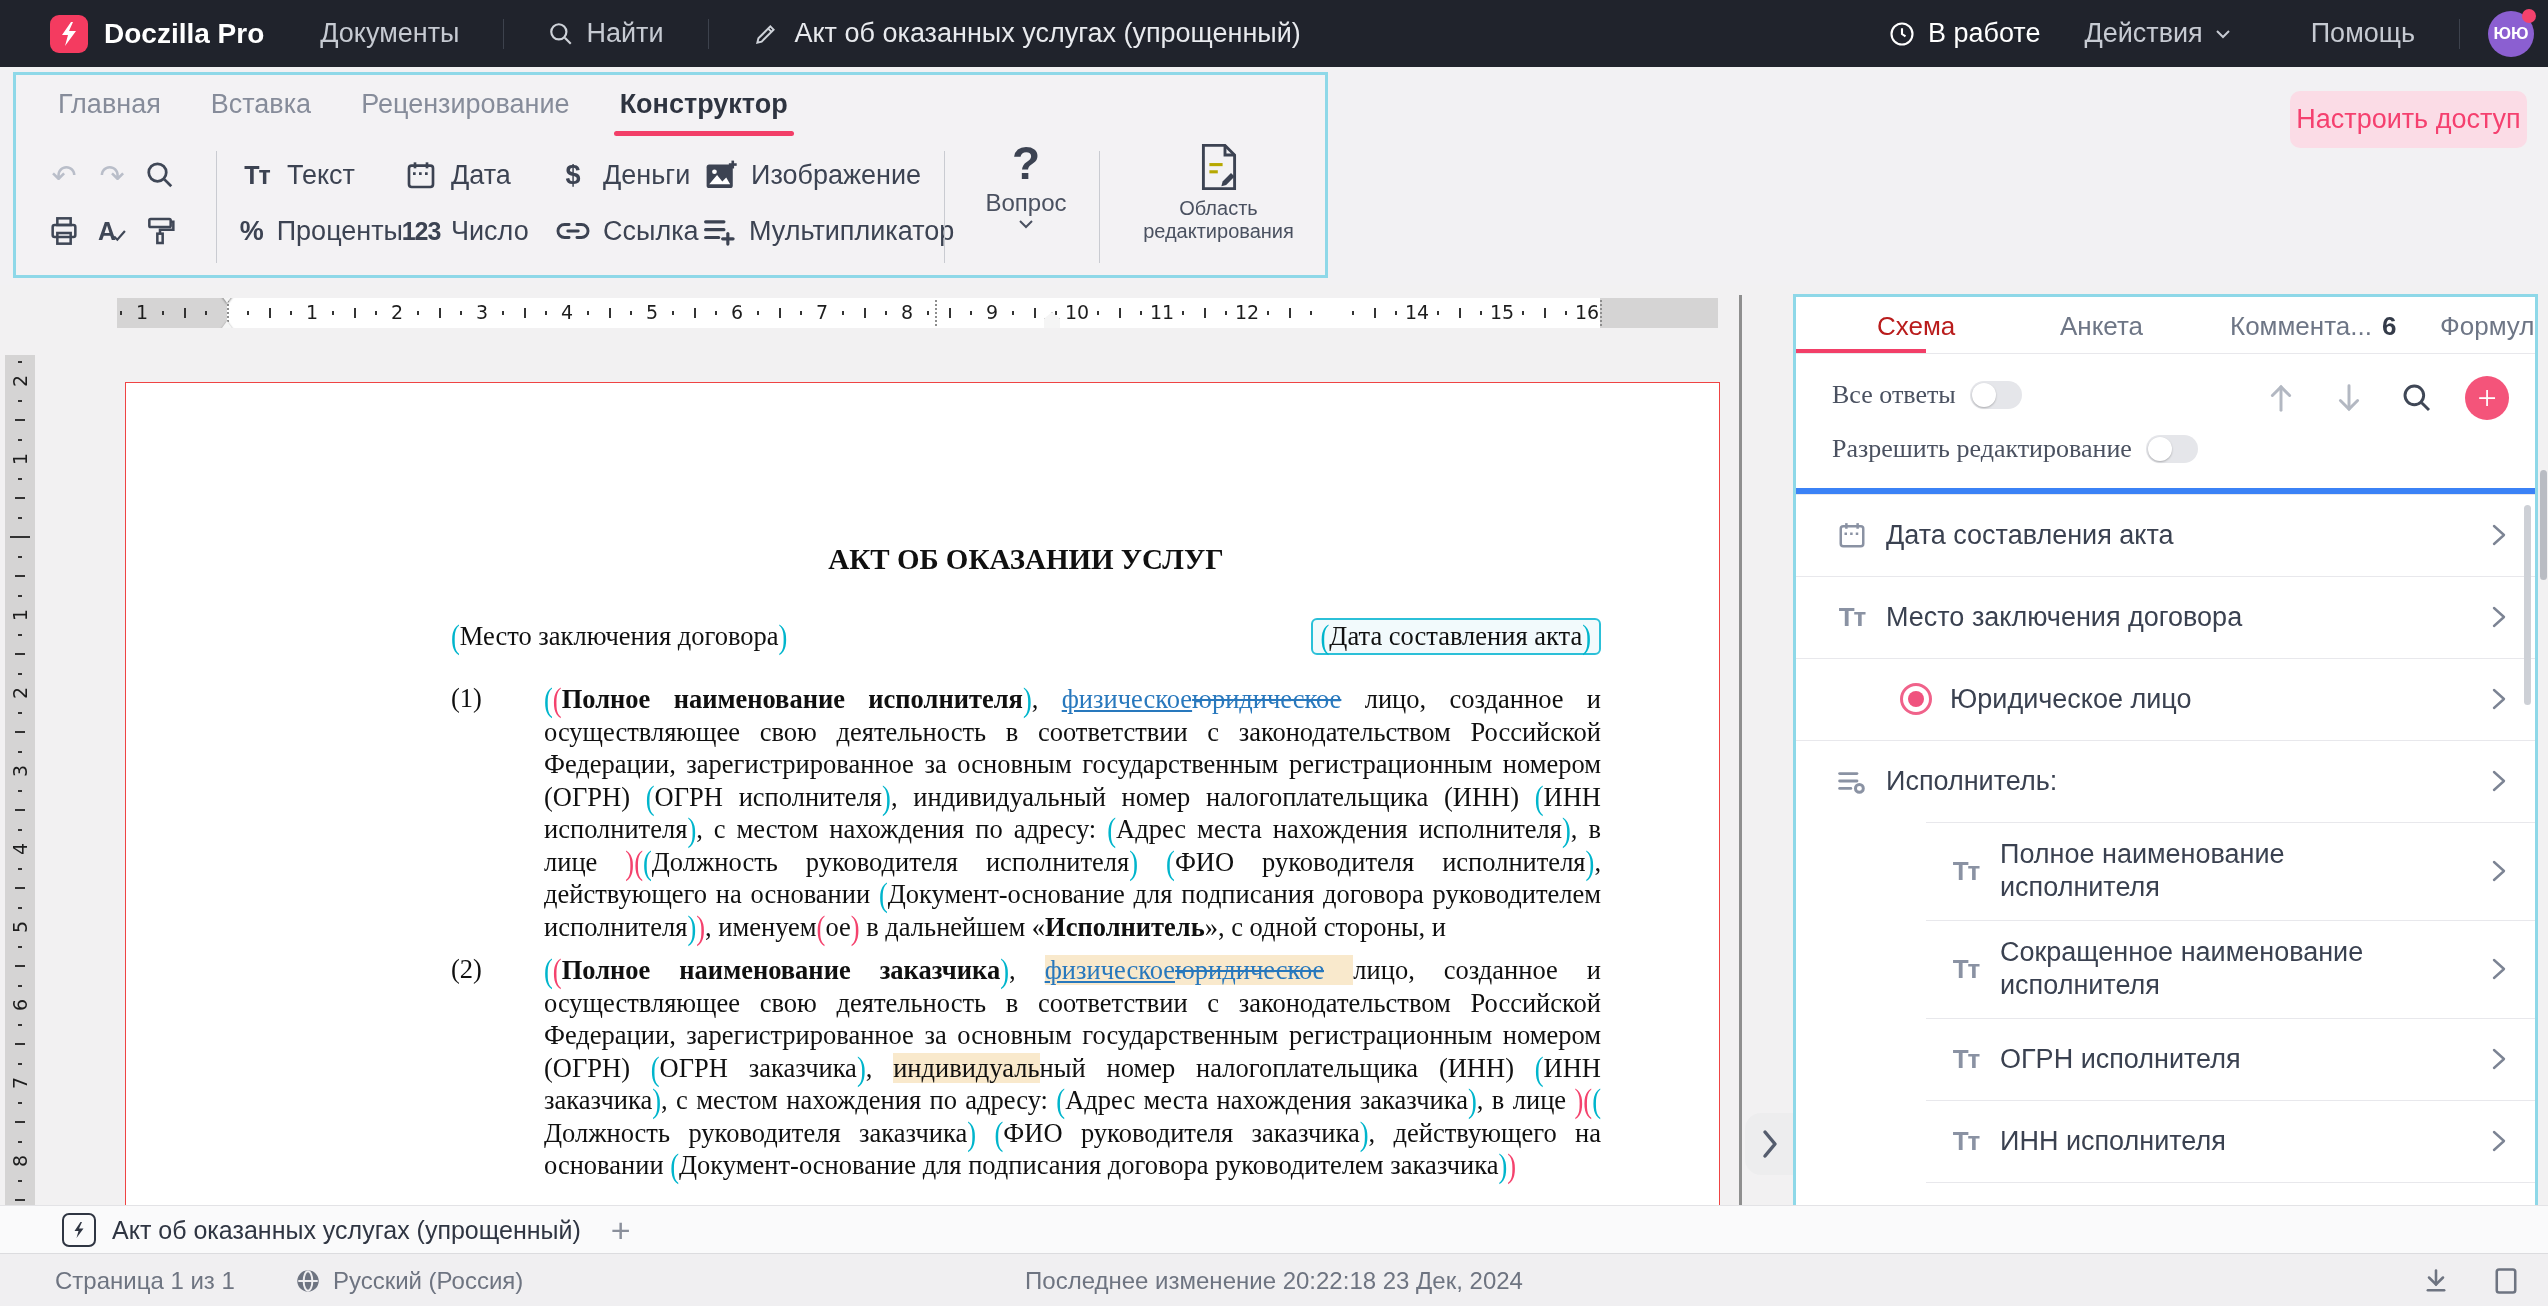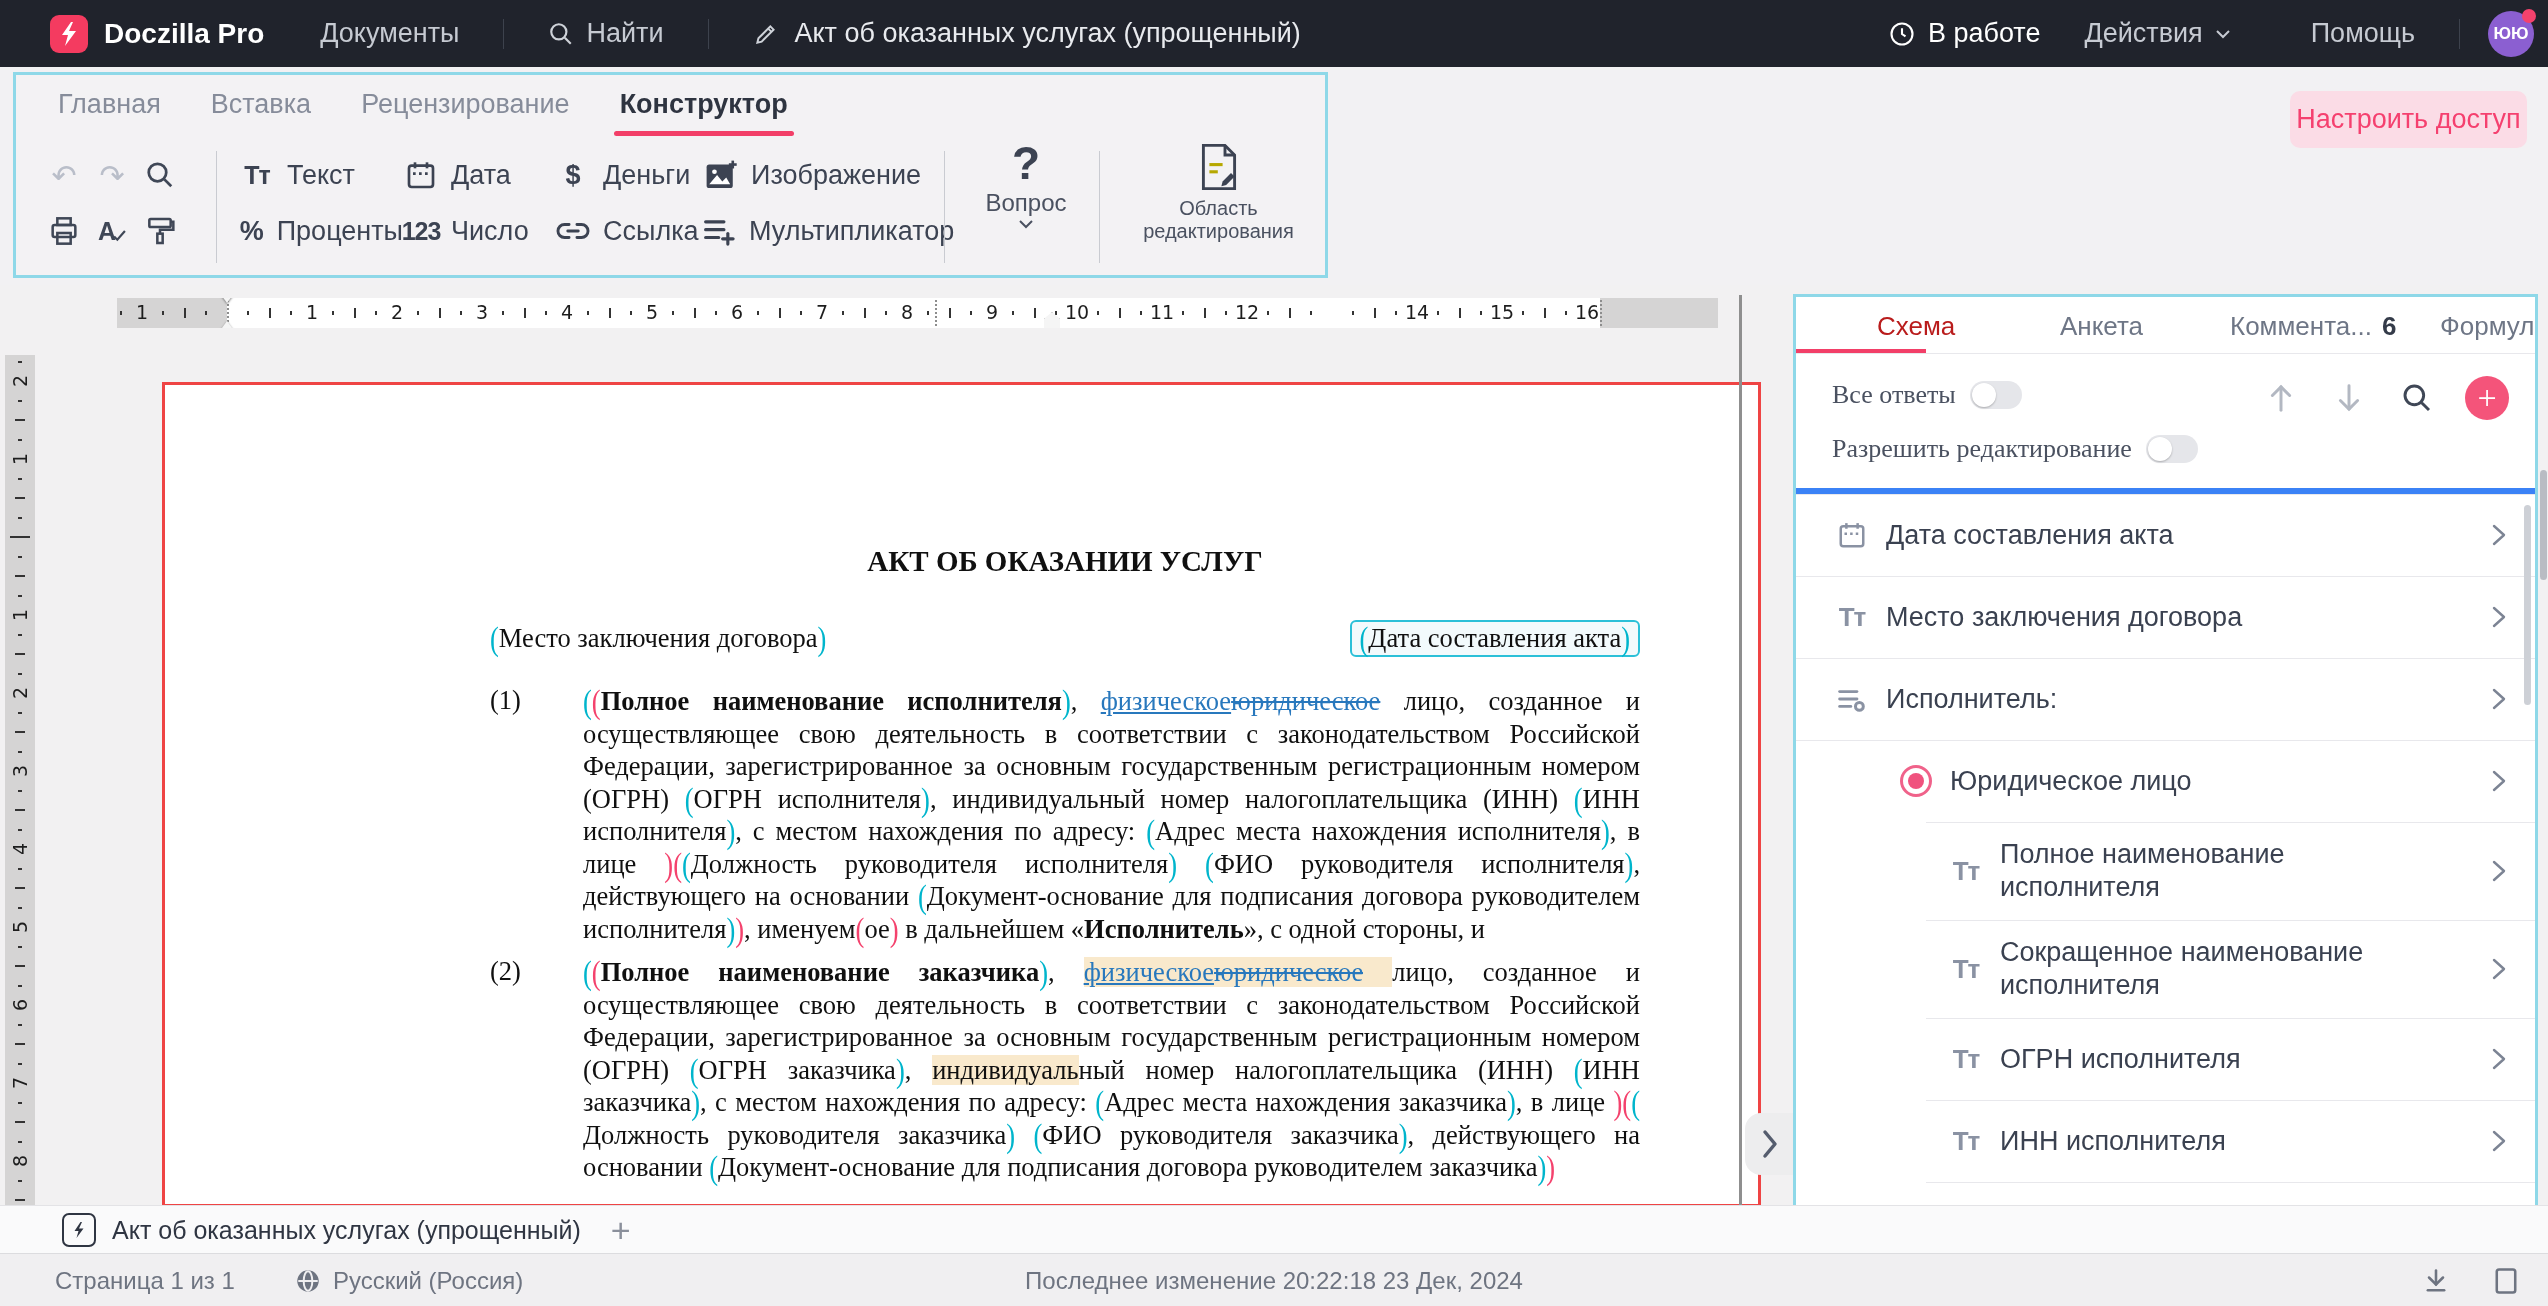--- a/index.html
+++ b/index.html
@@ -54,21 +54,21 @@
   .rdots{position:absolute;top:2px;bottom:2px;border-left:2px dotted #8d8d8d;}
   .m-ind{position:absolute;left:219px;top:-6px;width:17px;}
   .m-ind .t1{width:0;height:0;border:8px solid transparent;border-top:11px solid #f5f5f5;filter:drop-shadow(0 1px 1px #777);}
   .m-ind .t2{width:0;height:0;border:8px solid transparent;border-bottom:11px solid #f5f5f5;filter:drop-shadow(0 1px 1px #777);margin-top:2px;}
   .m-pent{position:absolute;left:927px;top:14px;width:16px;height:18px;background:#f5f5f5;
     clip-path:polygon(50% 0,100% 38%,100% 100%,0 100%,0 38%);box-shadow:0 0 1px #777;}
   .vruler{position:absolute;left:5px;top:70px;width:30px;bottom:0;background:#d5d4d4;overflow:hidden;}
   .vtick{position:absolute;left:50%;height:2px;background:#333;transform:translate(-50%,-50%);}
   .vtick.mid{width:10px;}.vtick.dot{width:4px;}.vtick.zero{width:20px;}
   .vnum{position:absolute;left:50%;font-size:19px;color:#1d1d1d;transform:translate(-50%,-50%) rotate(-90deg);font-family:"DejaVu Sans",sans-serif;}
-  .page{position:absolute;left:125px;top:97px;width:1593px;bottom:-2px;background:#fff;border:3px solid #ef4444;overflow:hidden;margin-left:37px;}
+  .page{position:absolute;left:125px;top:97px;width:1593px;bottom:-2px;background:#fff;border:1px solid #ef4444;overflow:hidden;}
   .doc-content{position:absolute;left:0;top:0;right:0;padding:0 118px 0 325px;
     font-family:"Liberation Serif",serif;font-size:26.5px;color:#101010;}
   .doc-title{margin-top:160px;text-align:center;font-weight:bold;font-size:29px;}
   .fields-row{margin-top:42px;display:flex;justify-content:space-between;align-items:center;}
   .date-box{border:2px solid #2bc0d8;border-radius:6px;background:#f2fafc;padding:1px 8px;}
   .paras{margin-top:28px;}
   .para{display:flex;margin-bottom:11px;}
   .para-num{width:93px;flex:0 0 auto;}
   .para-body{flex:1;text-align:justify;line-height:32.5px;}
   .run.b{font-weight:bold;}
@@ -546,40 +546,40 @@
             <span class="tt-icon">Tт</span>
           </span>
           <span class="sb-label">Место заключения договора</span>
           <span class="sb-chev">
             <svg width="16" height="26" viewBox="0 0 16 26" fill="none" stroke="#7c8494" stroke-width="2.4" stroke-linecap="round" stroke-linejoin="round">
               <polyline points="3,4 13,13 3,22"></polyline>
             </svg>
           </span>
         </div>
         <div class="sb-item div-full">
+          <span class="sb-ic" style="margin-left: 100px;">
+            <span class="radio-ic"></span>
+          </span>
+          <span class="sb-label">Юридическое лицо</span>
+          <span class="sb-chev">
+            <svg width="16" height="26" viewBox="0 0 16 26" fill="none" stroke="#7c8494" stroke-width="2.4" stroke-linecap="round" stroke-linejoin="round">
+              <polyline points="3,4 13,13 3,22"></polyline>
+            </svg>
+          </span>
+        </div>
+        <div class="sb-item div-full">
           <span class="sb-ic" style="margin-left: 36px;">
             <svg width="32" height="30" viewBox="0 0 26 24" fill="none" stroke="#8a92a3" stroke-width="2.4" stroke-linecap="round">
               <line x1="3" y1="6" x2="17" y2="6"></line>
               <line x1="3" y1="12" x2="17" y2="12"></line>
               <line x1="3" y1="18" x2="12" y2="18"></line>
               <circle cx="19" cy="18" r="3.2"></circle>
             </svg>
           </span>
           <span class="sb-label">Исполнитель:</span>
-          <span class="sb-chev">
-            <svg width="16" height="26" viewBox="0 0 16 26" fill="none" stroke="#7c8494" stroke-width="2.4" stroke-linecap="round" stroke-linejoin="round">
-              <polyline points="3,4 13,13 3,22"></polyline>
-            </svg>
-          </span>
-        </div>
-        <div class="sb-item div-full">
-          <span class="sb-ic" style="margin-left: 100px;">
-            <span class="radio-ic"></span>
-          </span>
-          <span class="sb-label">Юридическое лицо</span>
           <span class="sb-chev">
             <svg width="16" height="26" viewBox="0 0 16 26" fill="none" stroke="#7c8494" stroke-width="2.4" stroke-linecap="round" stroke-linejoin="round">
               <polyline points="3,4 13,13 3,22"></polyline>
             </svg>
           </span>
         </div>
         <div class="sb-item div-ind">
           <span class="sb-ic" style="margin-left: 150px;">
             <span class="tt-icon">Tт</span>
           </span>

